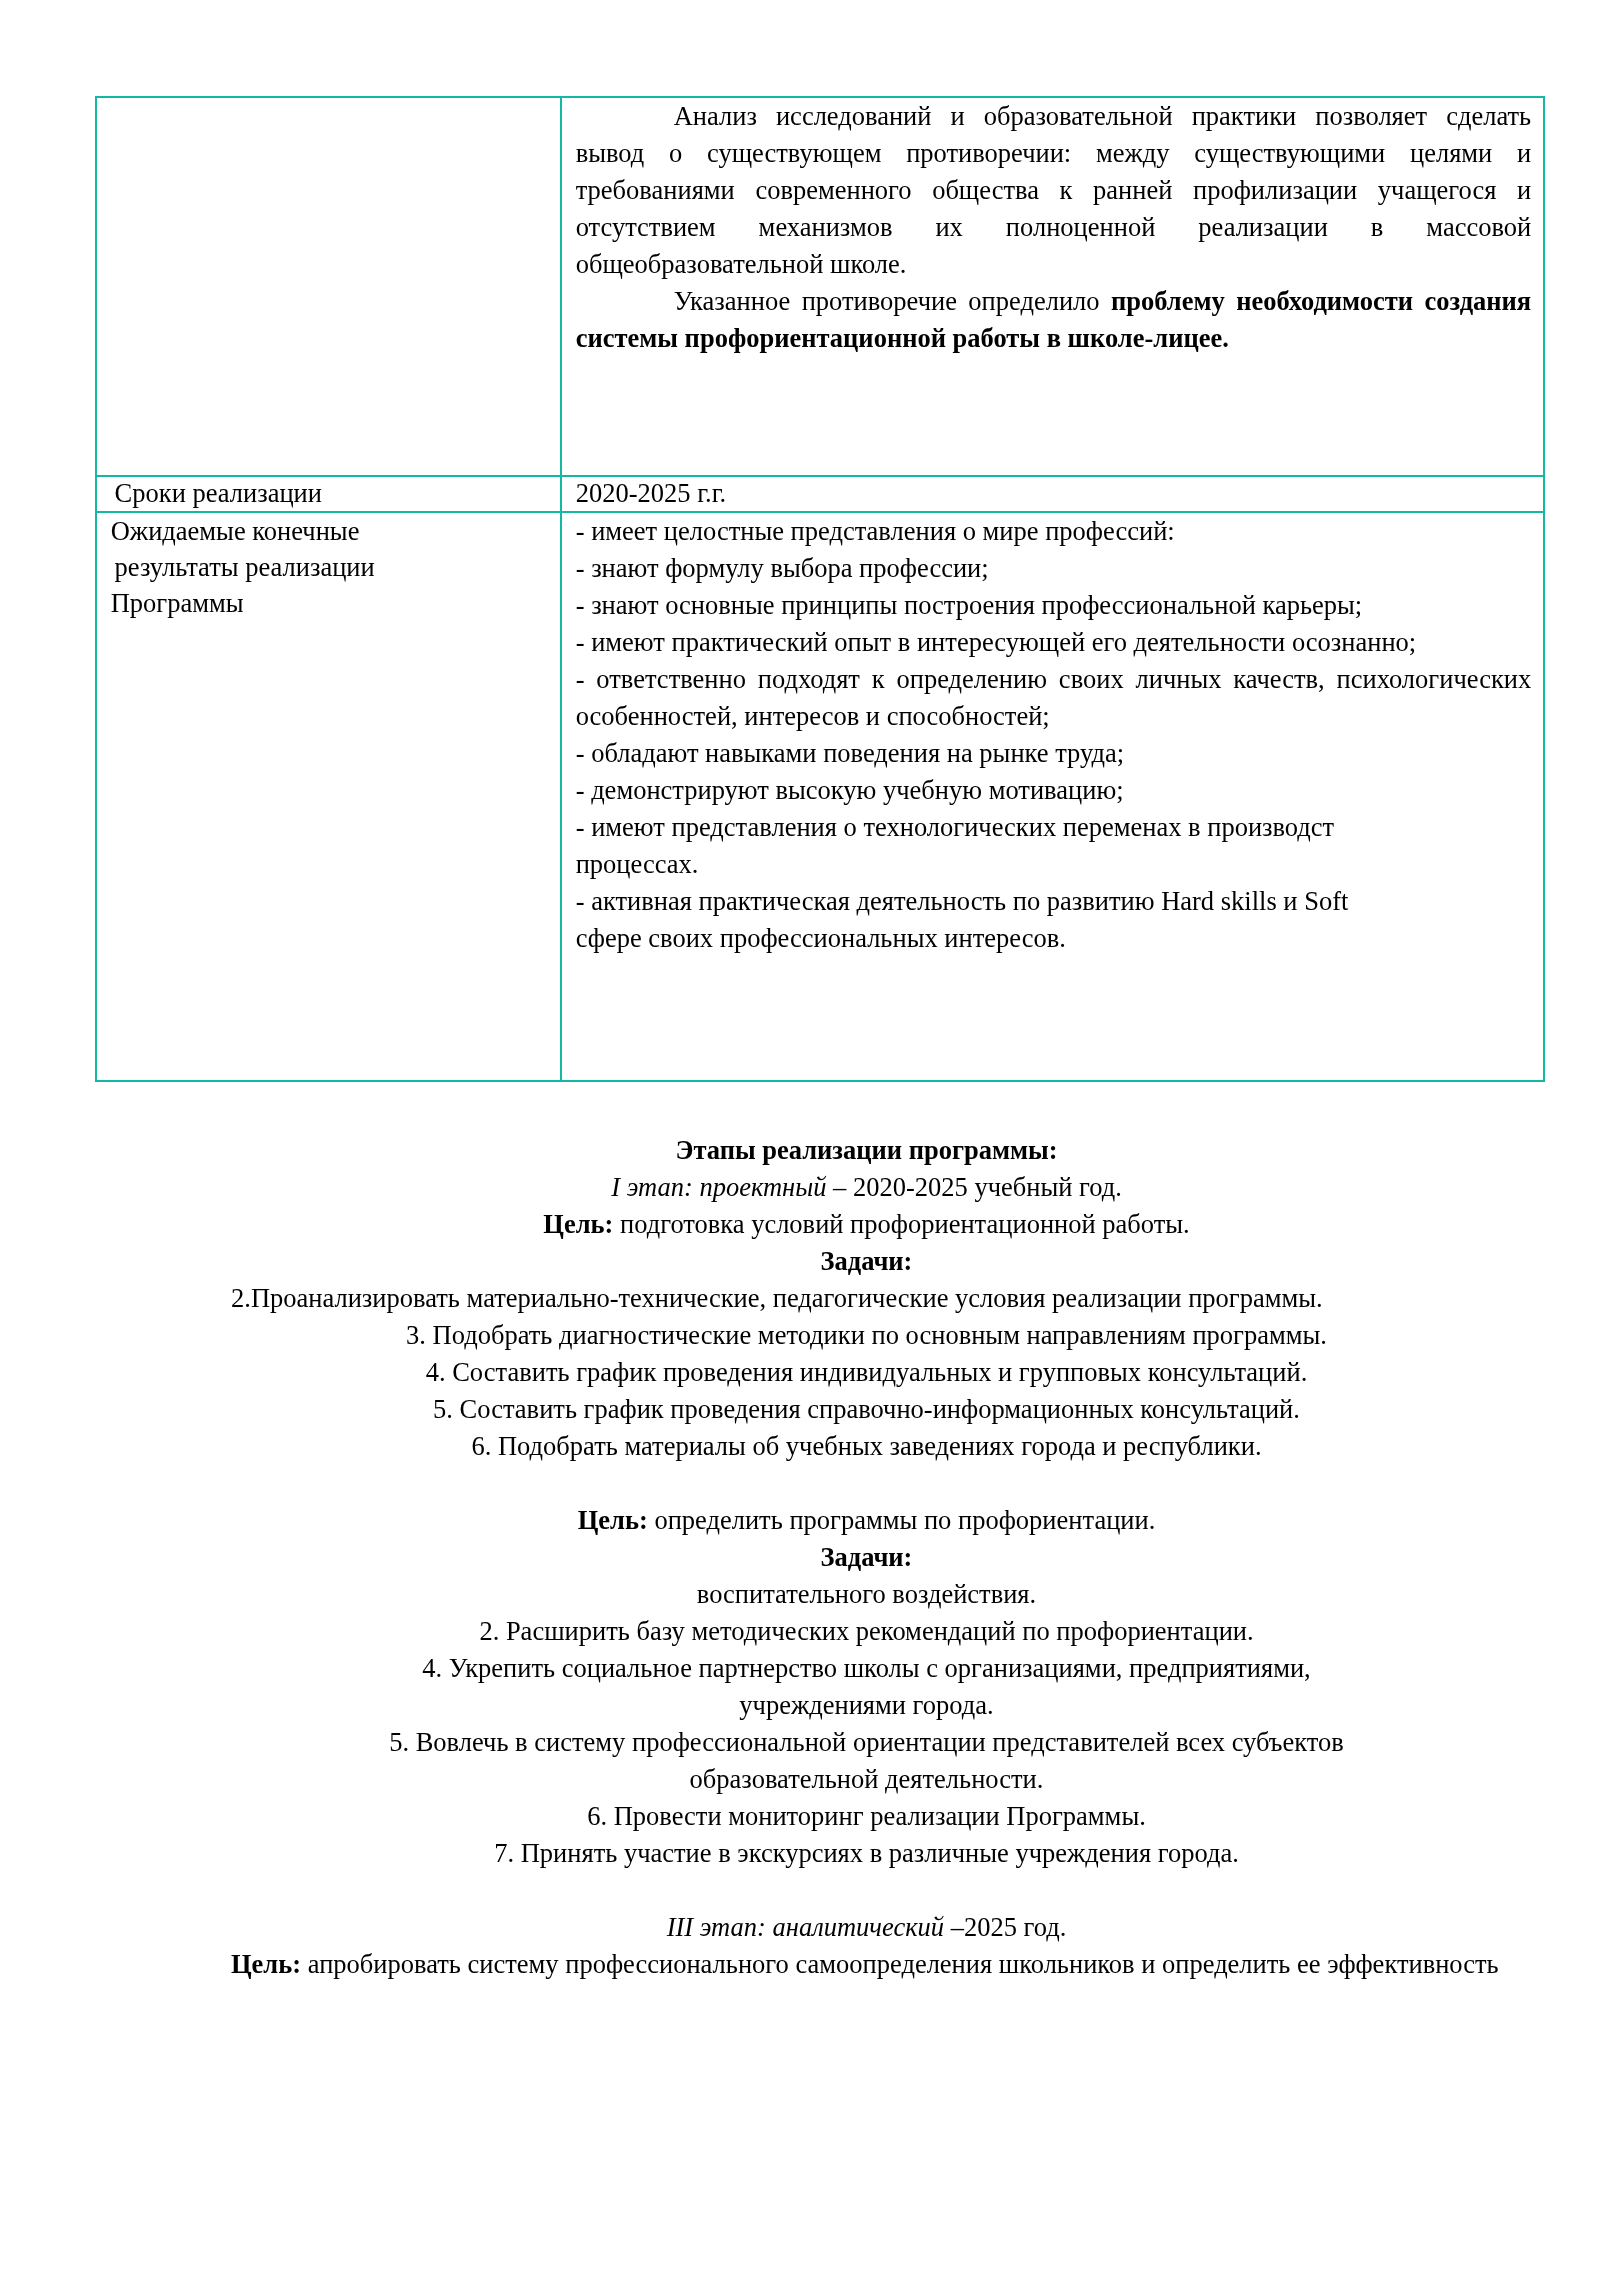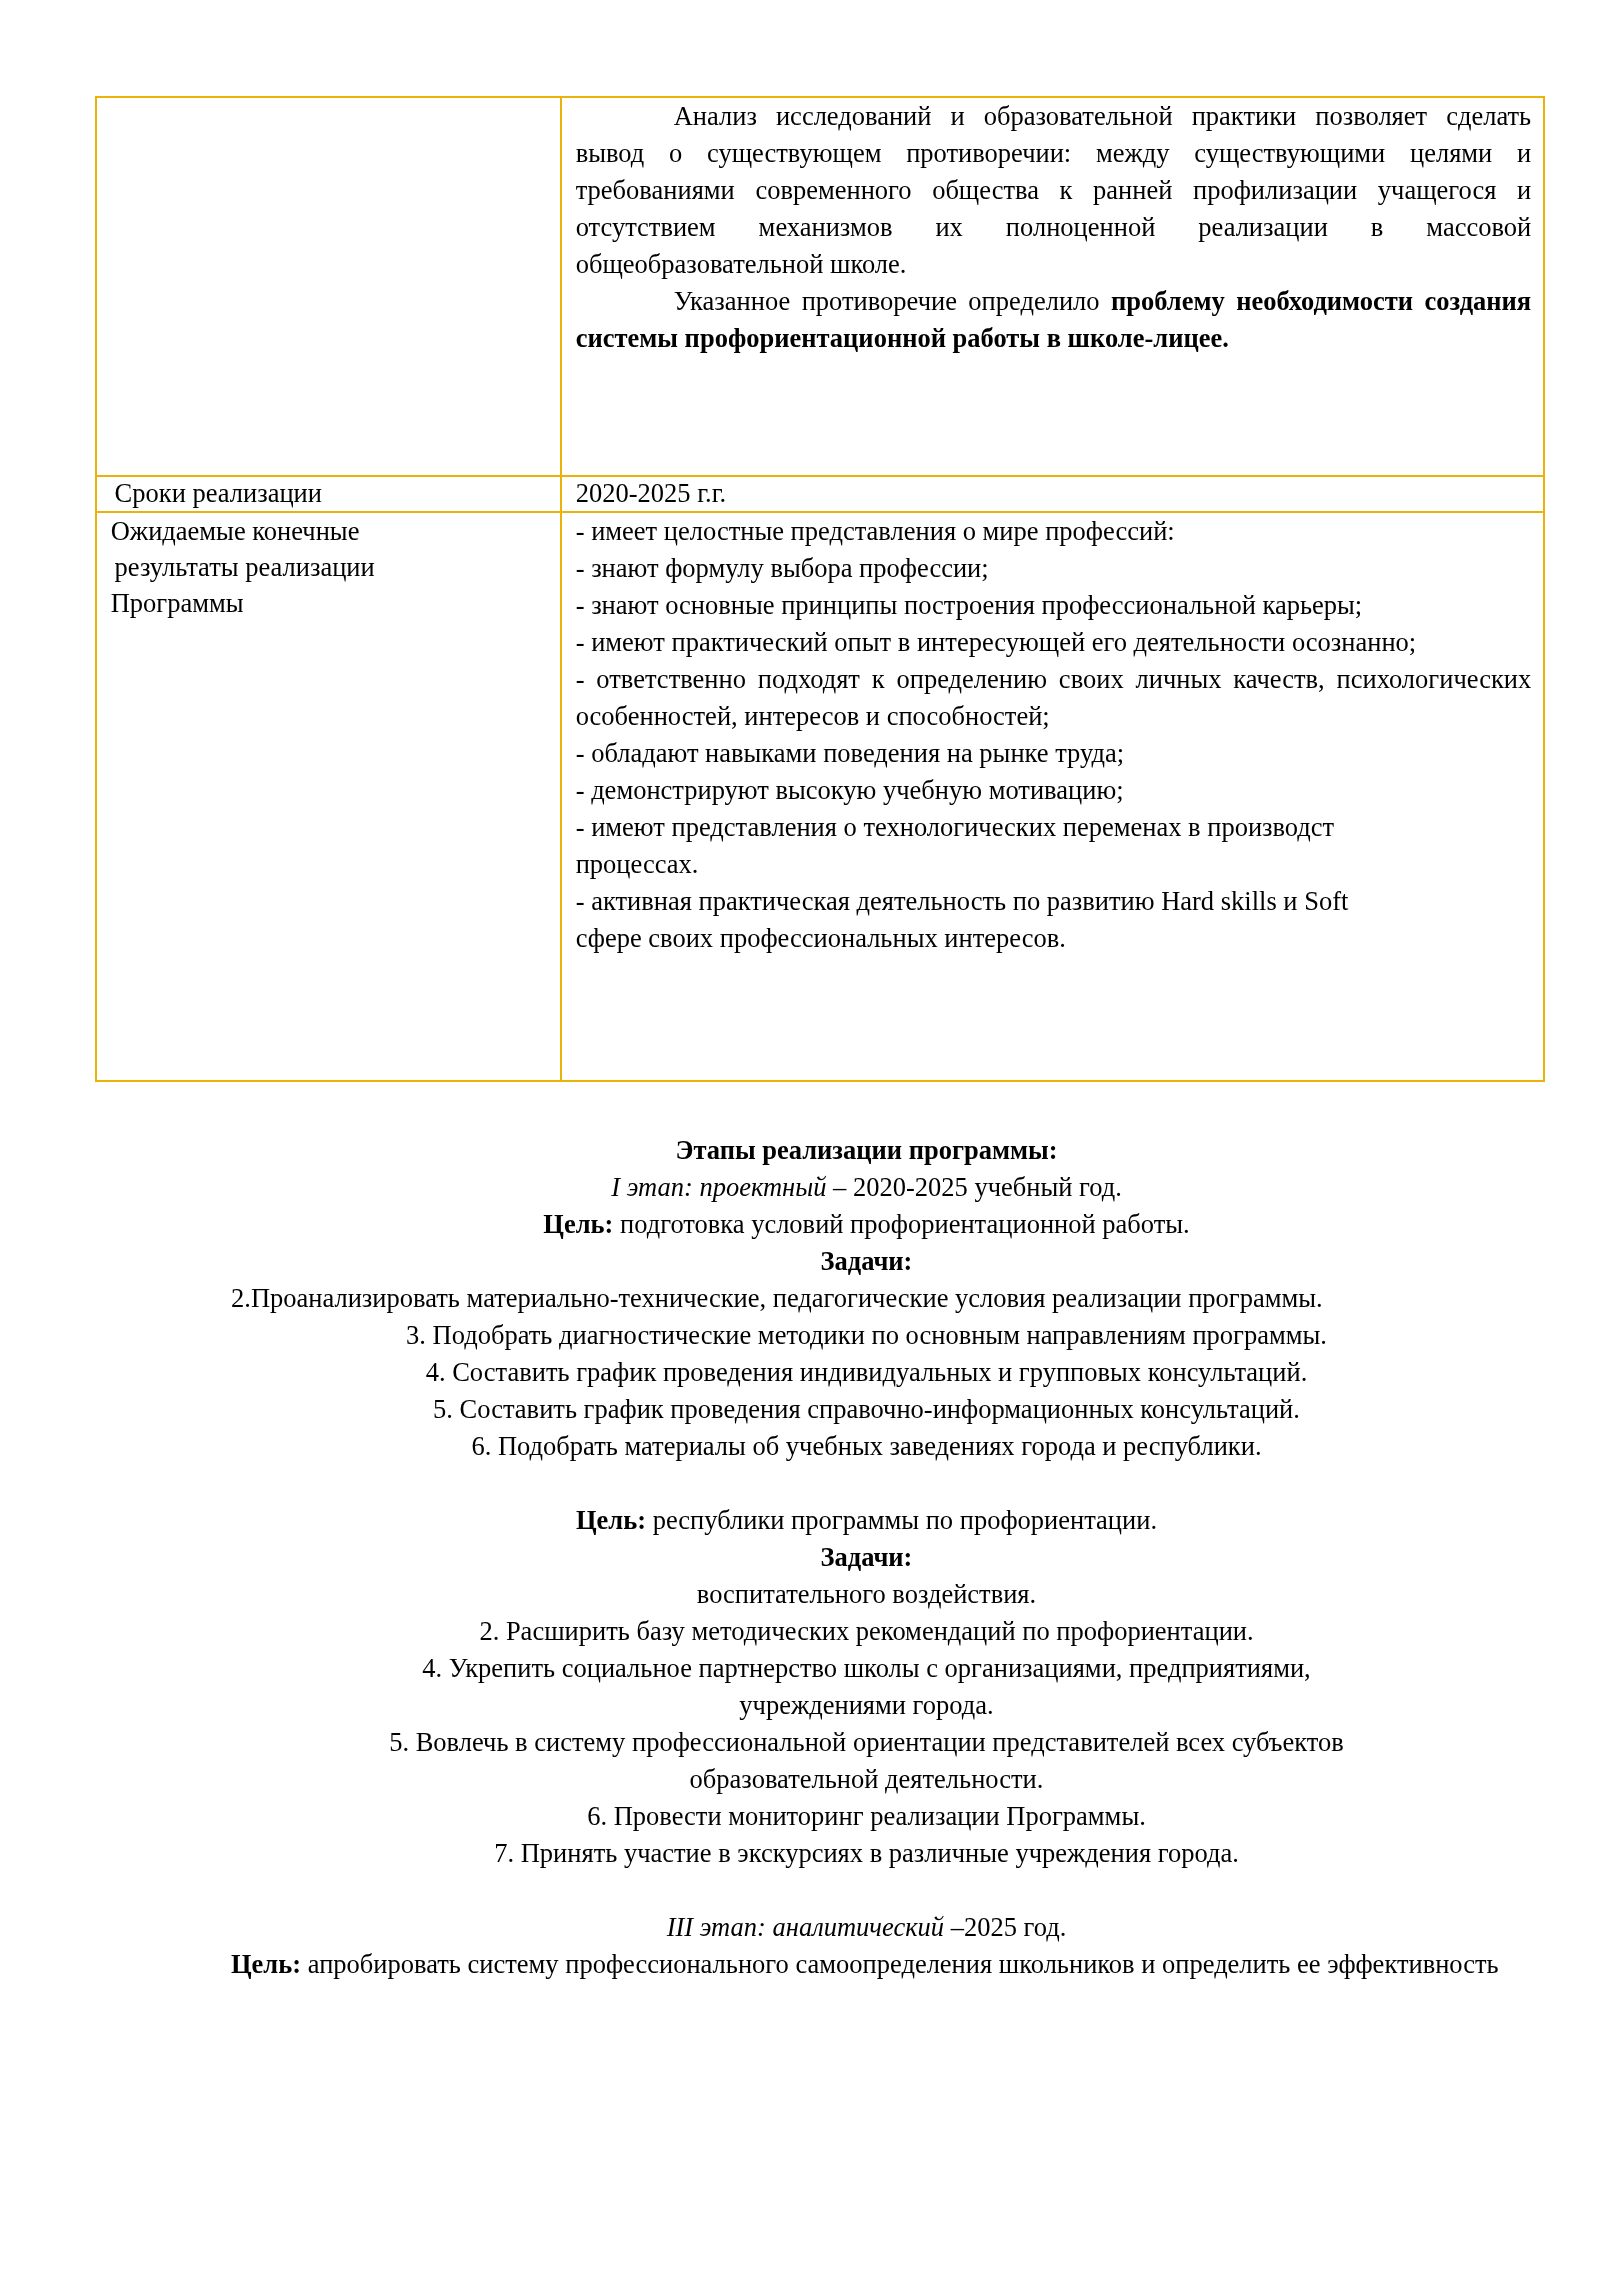--- a/index.html
+++ b/index.html
@@ -26,21 +26,21 @@
     
     .info-table {
       position: absolute;
       left: 95px;
       top: 96px;
       width: 1448px;
       border-collapse: collapse;
       table-layout: fixed;
     }
     .info-table td {
-      border: 2px solid #eab308;
+      border: 2px solid #14b8a6;
       vertical-align: top;
       padding: 0;
     }
     .info-table col.c1 { width: 465px; }
     .info-table col.c2 { width: 983px; }
     .cell-left {
       padding: 0 9.8px 0 13.7px !important;
     }
     .cell-right {
       padding: 0 11.8px 0 13.7px !important;
@@ -152,21 +152,21 @@
     <p><span class="bold">Цель:</span><span> подготовка условий профориентационной работы.</span></p>
     <p class="bold">Задачи:</p>
     <p class="justify">2.Проанализировать материально-технические, педагогические условия реализации программы.</p>
     <p>3. Подобрать диагностические методики по основным направлениям программы.</p>
     <p>4. Составить график проведения индивидуальных и групповых консультаций.</p>
     <p>5. Составить график проведения справочно-информационных консультаций.</p>
     <p>6. Подобрать материалы об учебных заведениях города и республики.</p>
 
     <div class="spacer"></div>
 
-    <p><span class="bold">Цель:</span><span> республики программы по профориентации.</span></p>
+    <p><span class="bold">Цель:</span><span> определить программы по профориентации.</span></p>
     <p class="bold">Задачи:</p>
     <p>воспитательного воздействия.</p>
     <p>2. Расширить базу методических рекомендаций по профориентации.</p>
     <p>4. Укрепить социальное партнерство школы с организациями, предприятиями,</p>
     <p>учреждениями города.</p>
     <p>5. Вовлечь в систему профессиональной ориентации представителей всех субъектов</p>
     <p>образовательной деятельности.</p>
     <p>6. Провести мониторинг реализации Программы.</p>
     <p>7. Принять участие в экскурсиях в различные учреждения города.</p>
 

